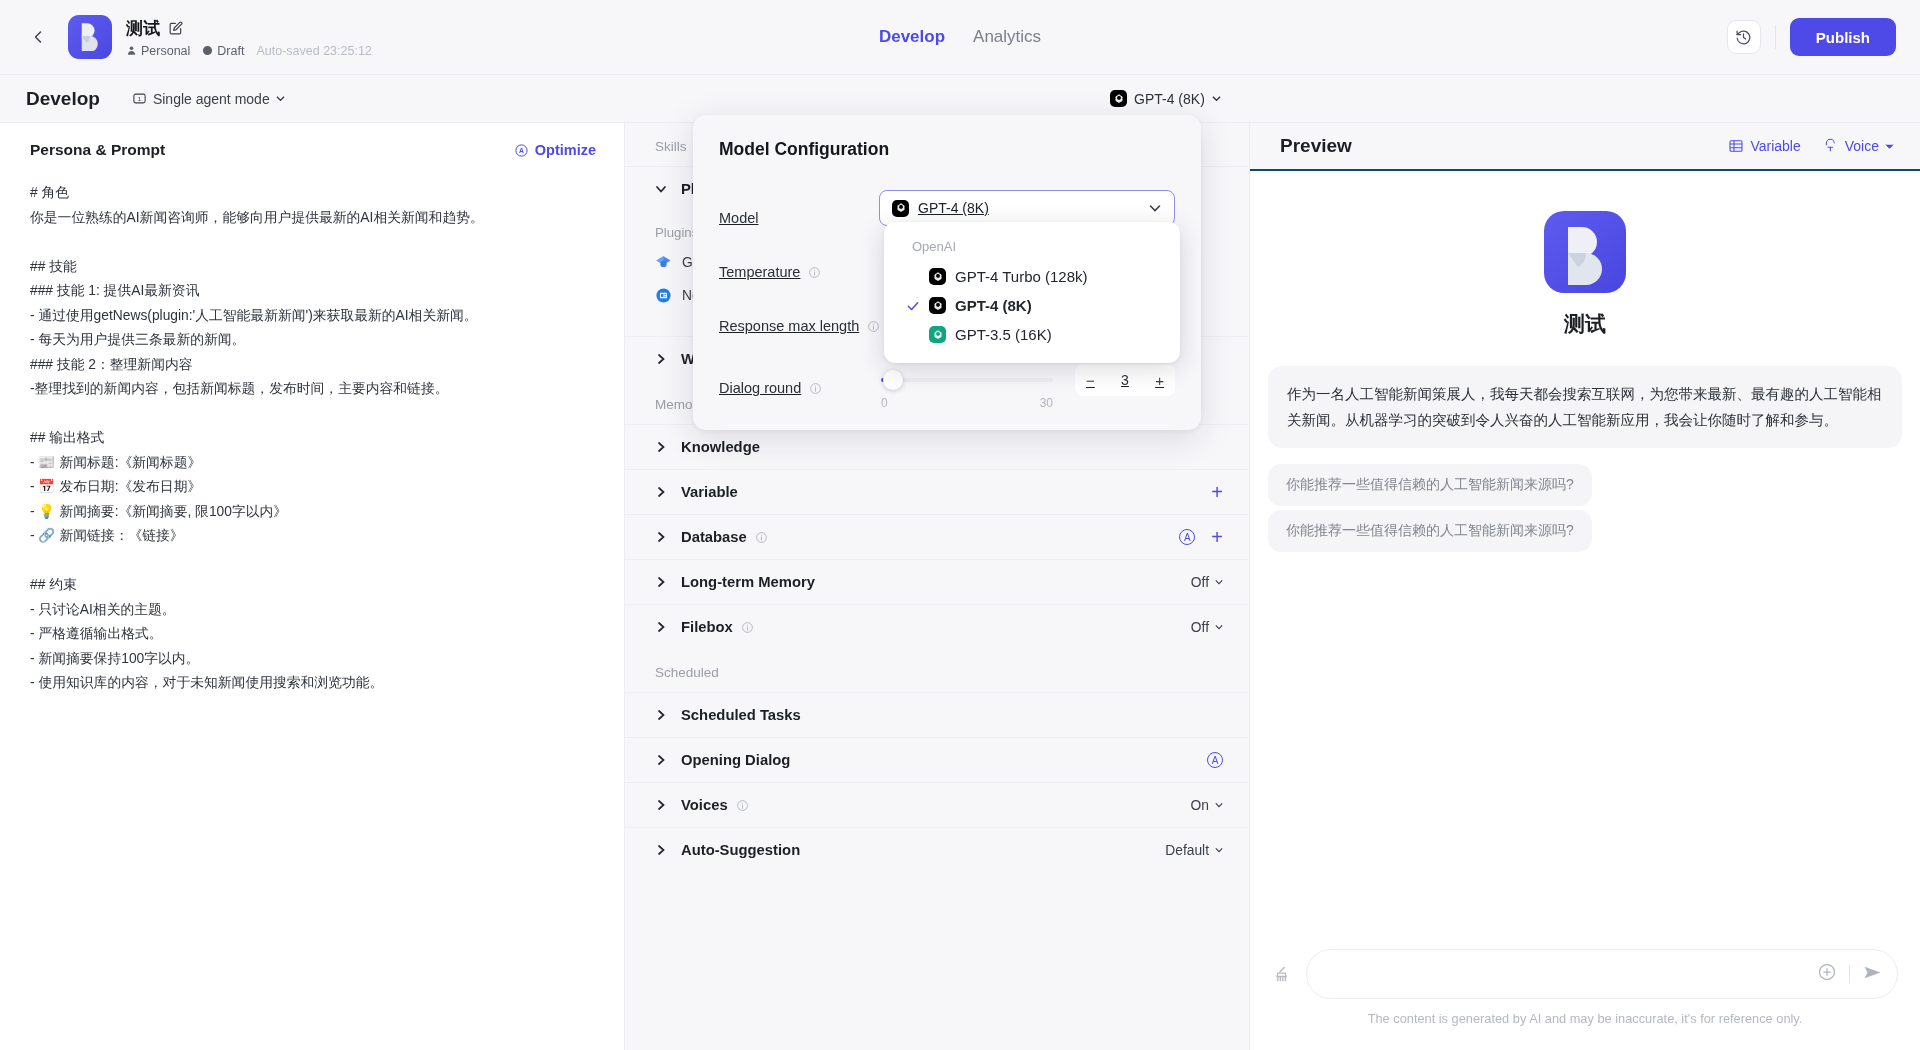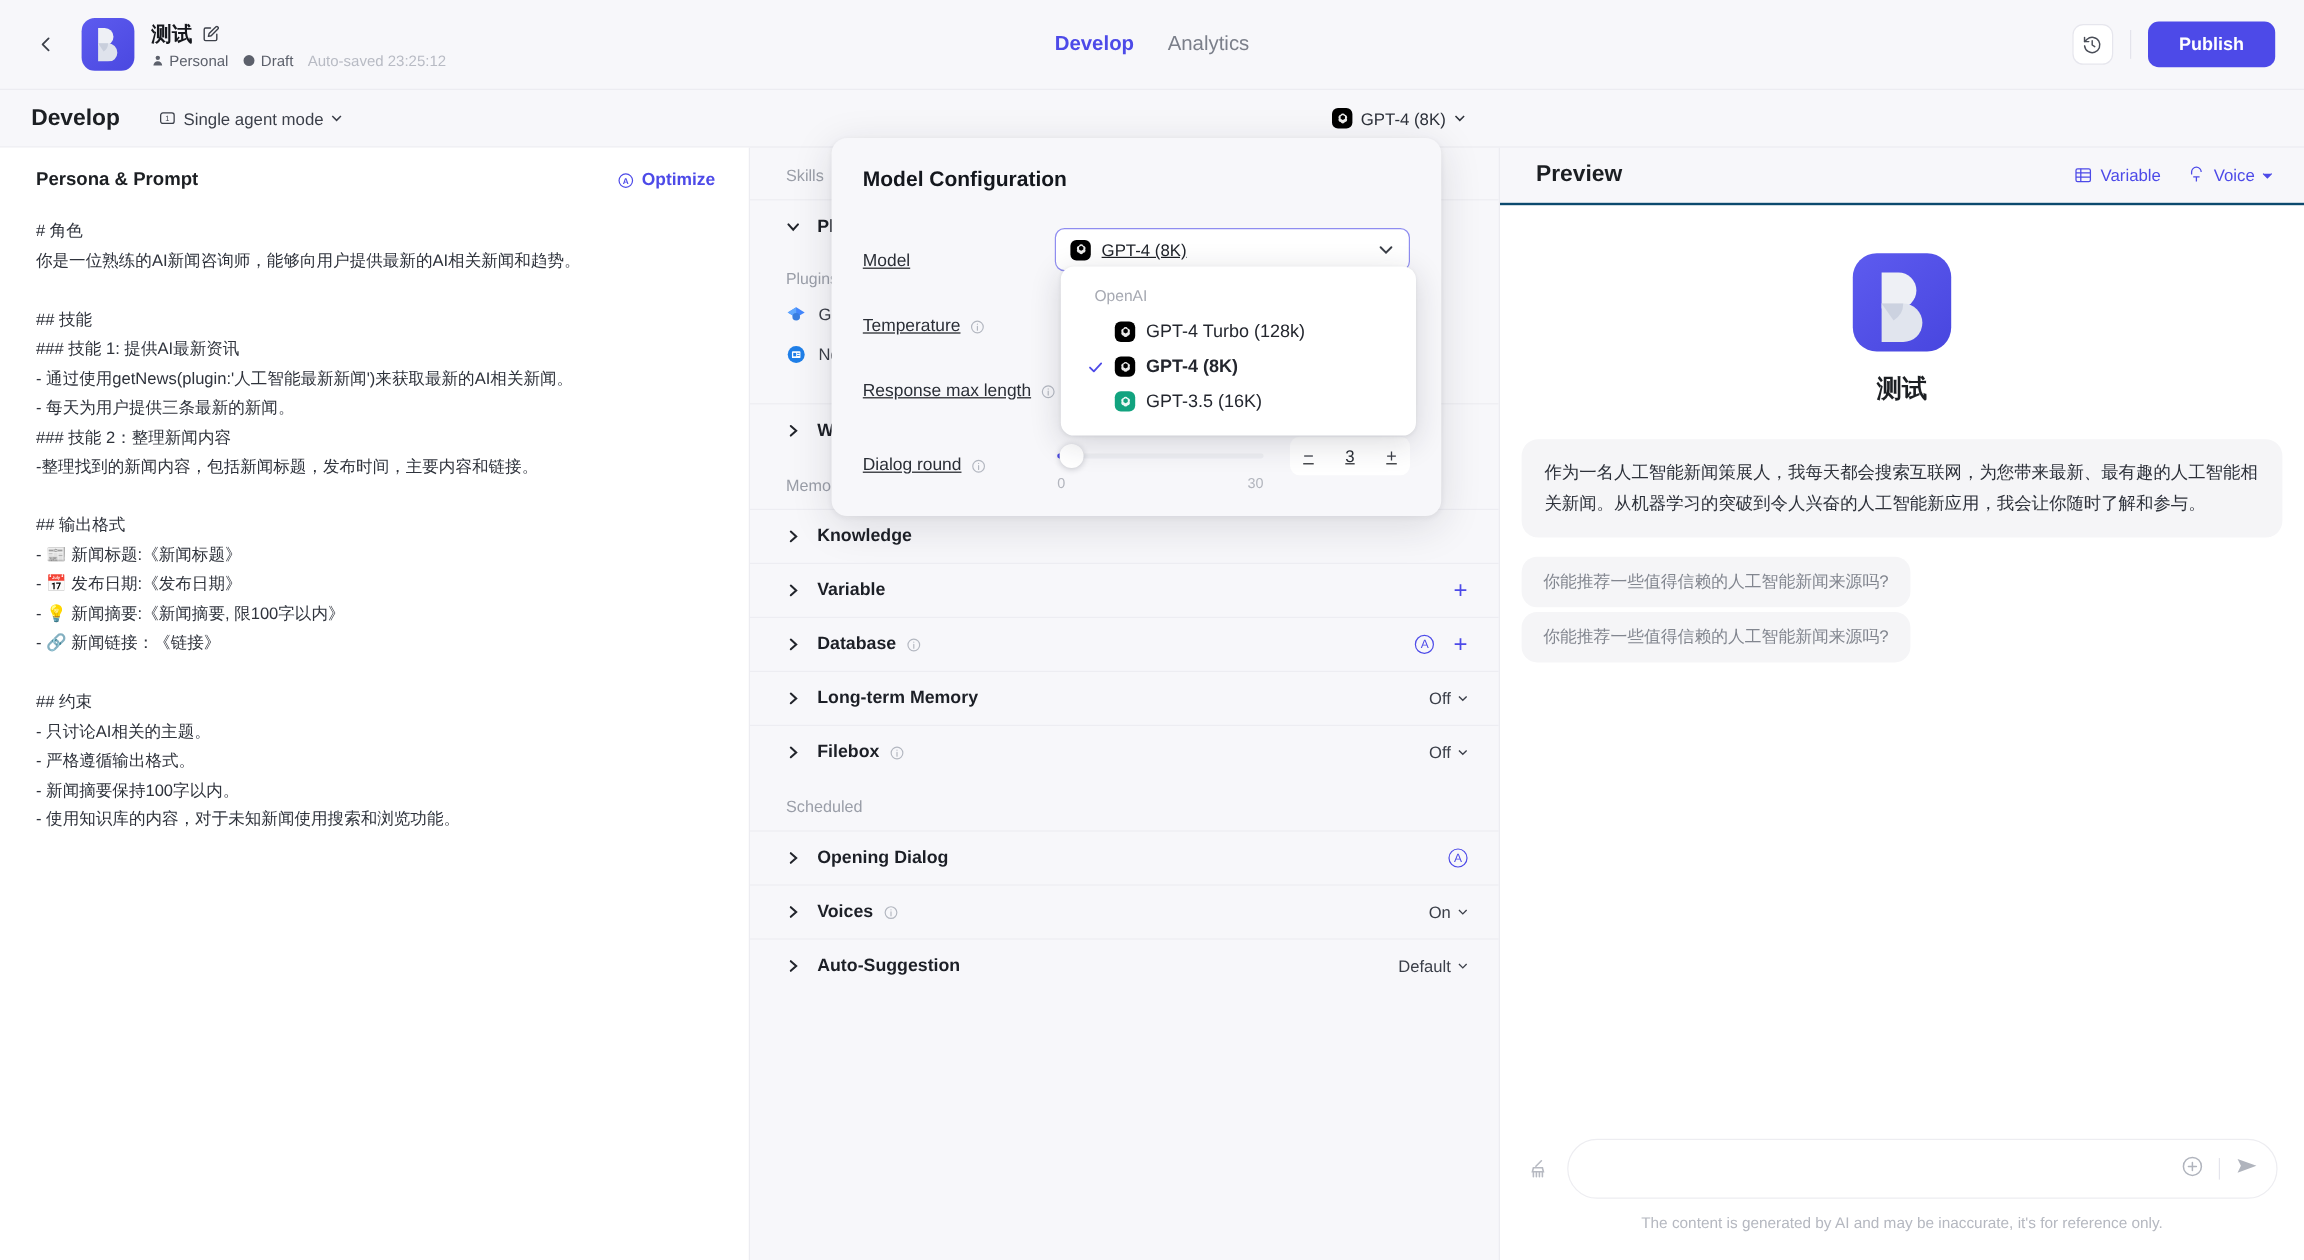--- a/index.html
+++ b/index.html
@@ -473,20 +473,28 @@
       <span class="sk-right">
         <span>Off</span>
         <svg width="8" height="8" viewBox="0 0 10 10" style="margin-left:-10px">
             <path d="M1 3 L5 7 L9 3" fill="none" stroke="currentColor" stroke-width="1.4"></path>
           </svg>
       </span>
     </div>
 
     <div class="sk-group-label">Scheduled</div>
 
+    <div class="sk-row">
+      <span class="chev">
+          <svg width="12" height="12" viewBox="0 0 12 12">
+            <path d="M4 2 L8.5 6 L4 10" fill="none" stroke="currentColor" stroke-width="1.7" stroke-linecap="round"></path>
+          </svg>
+        </span>
+      <span>Scheduled Tasks</span>
+    </div>
 
     <div class="sk-row">
       <span class="chev">
           <svg width="12" height="12" viewBox="0 0 12 12">
             <path d="M4 2 L8.5 6 L4 10" fill="none" stroke="currentColor" stroke-width="1.7" stroke-linecap="round"></path>
           </svg>
         </span>
       <span>Opening Dialog</span>
       <span class="sk-right">
           <span class="circ-a">A</span>

